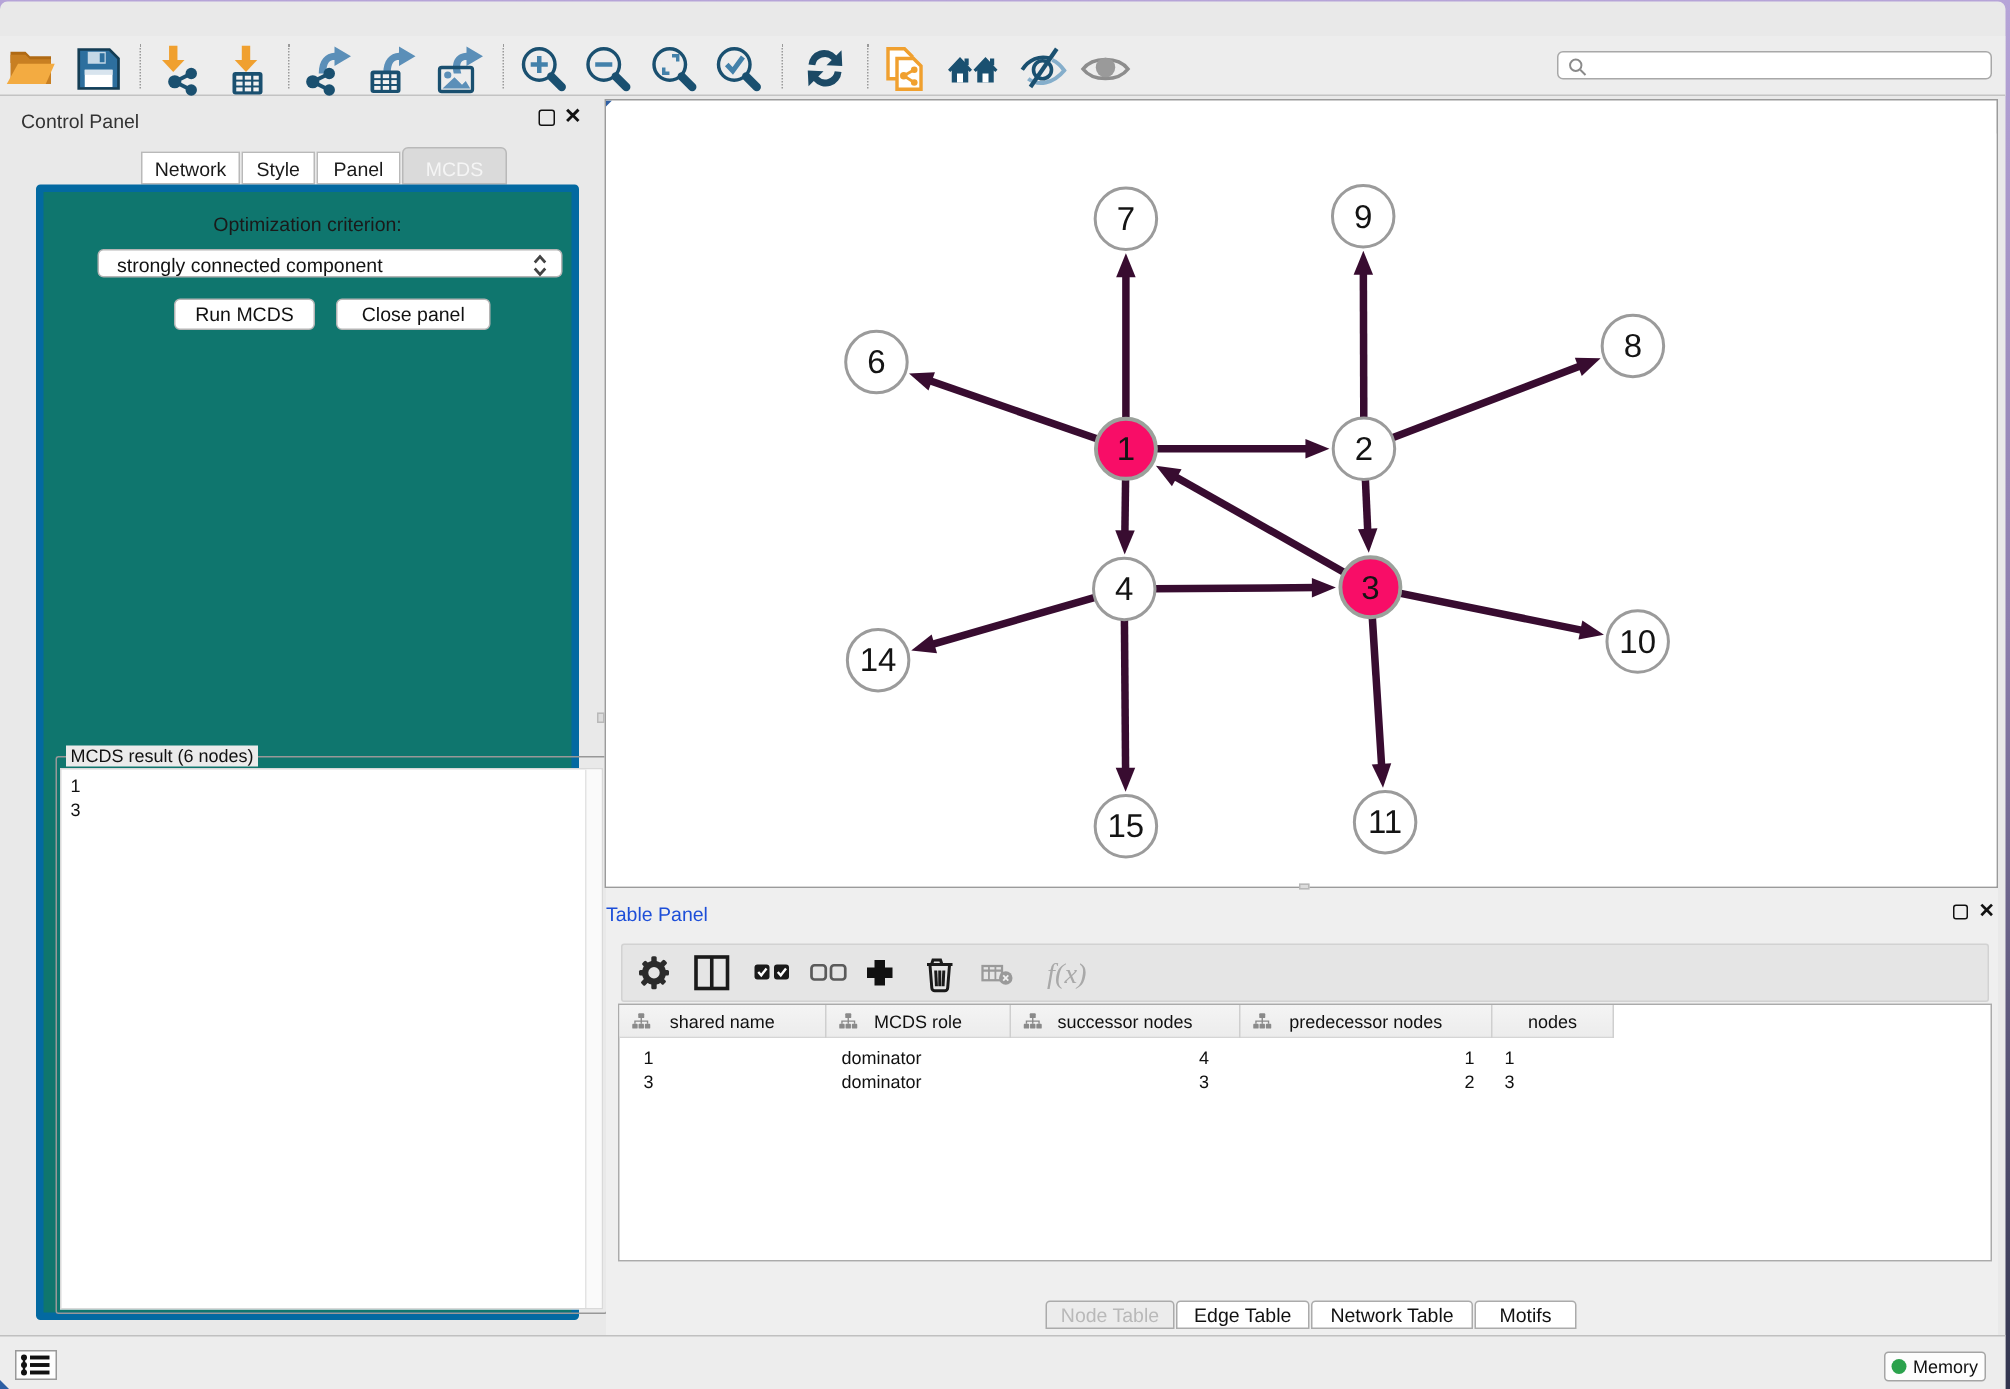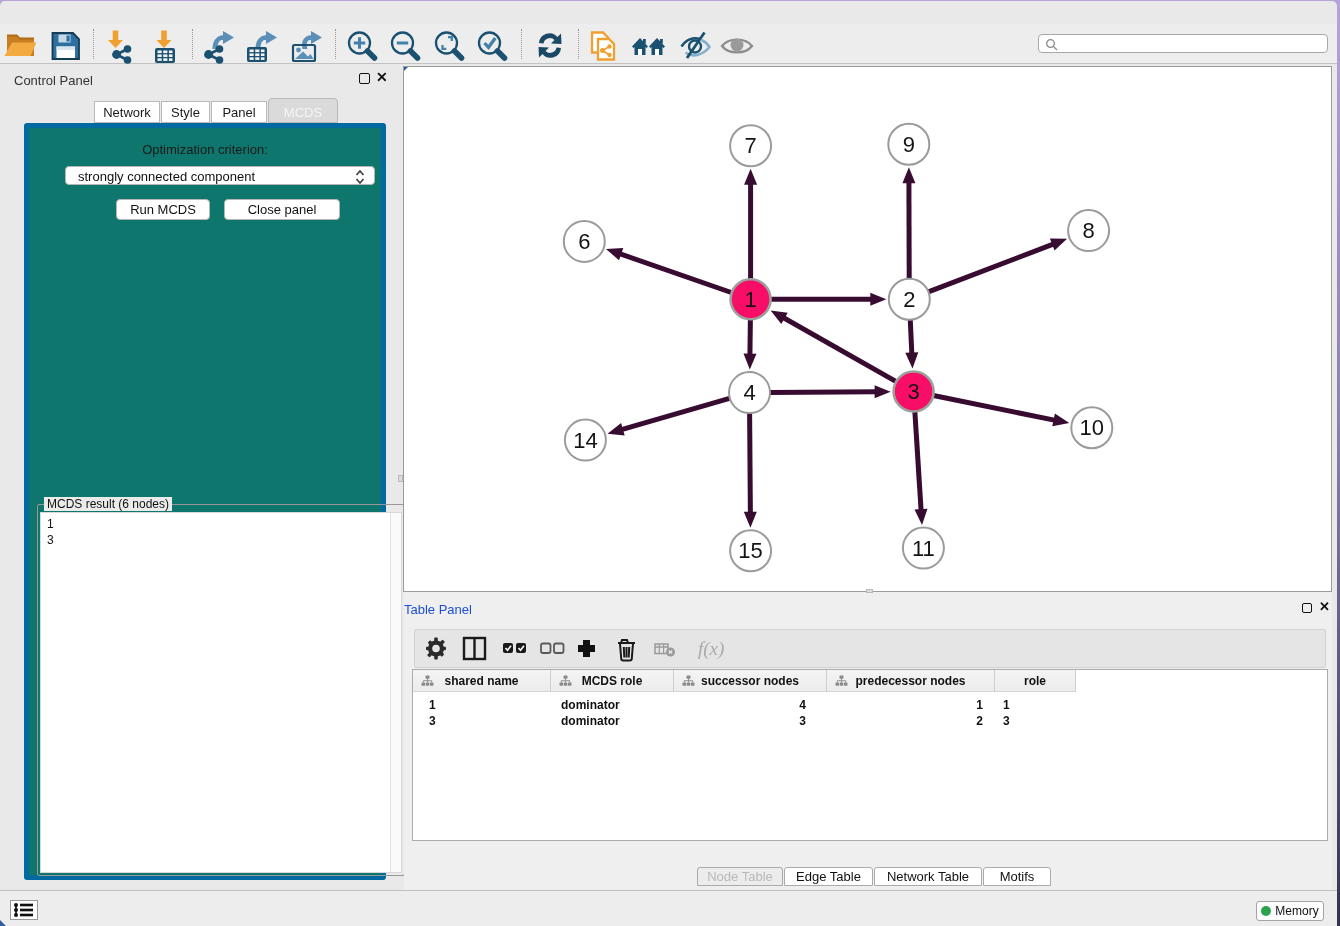--- a/index.html
+++ b/index.html
@@ -37,21 +37,21 @@
 #netwin { position:absolute; left:403px; top:65px; width:929px; height:526px; background:#fff; border:1px solid #9b9b9b; overflow:hidden; }
 #nettitle { position:absolute; left:0; top:0; right:0; height:21px; background:linear-gradient(#f2f2f2,#d9d9d9); border-bottom:1px solid #ababab; }
 #nettitletext { position:absolute; left:0; right:0; top:3px; text-align:center; font-size:13px; color:#1a1a1a; }
 #netcanvas { position:absolute; left:0; top:22px; right:0; bottom:0; background:#fff; }
 
 #tpanel { position:absolute; left:404px; top:591px; width:928px; height:299px; background:#efefef; }
 #tptitle { position:absolute; left:0; top:10px; font-size:13px; color:#1d4ed8;text-align:right; }
 #tpbox { position:absolute; left:898px; top:11px; width:10px; height:10px; border:1.5px solid #111; border-radius:2px; }
 #tpx { position:absolute; left:915px; top:7px; font-size:13px; font-weight:bold; color:#111; }
 #tptools { position:absolute; left:10px; top:37px; right:6px; height:39px; background:#e5e5e5; border:1px solid #d2d2d2; border-radius:2px; }
-#tbl { position:absolute; left:8px; top:77px; right:4px; height:172px; background:#fff; border:1px solid #ababab;font-weight:bold; }
+#tbl { position:absolute; left:8px; top:77px; right:4px; height:172px; background:#fff; border:1px solid #ababab; }
 #tblhead { position:absolute; left:0; top:0; width:663px; height:22px; background:linear-gradient(#f4f4f4,#ececec); border-bottom:1px solid #d5d5d5; }
 .th { position:absolute; top:0; height:22px; border-right:1px solid #cfcfcf; font-size:12px; color:#111; text-align:center; line-height:22px; }
 .th svg { position:absolute; left:8px; top:5px; }
 .td { position:absolute; font-size:12px; color:#111; height:16px; line-height:16px; }
 .tabrow { position:absolute; top:275px; height:19px; background:#fff; border:1px solid #ababab; font-size:13px; color:#111; text-align:center; line-height:18px; border-radius:3px 3px 0 0; }
 
 #statusbar { position:absolute; left:0; right:0; bottom:0; height:36px; background:#ededed; border-top:1px solid #c0c0c0; }
 #listbtn { position:absolute; left:10px; top:9px; width:28px; height:20px; background:#fdfdfd; border:1px solid #999; }
 #membtn { position:absolute; right:13px; top:10px; width:68px; height:20px; background:#fdfdfd; border:1px solid #a5a5a5; border-radius:3px; font-size:12px; color:#111; line-height:18px; text-align:center; }
 </style>
@@ -204,21 +204,21 @@
       <div class="cptab" style="left:195px; width:56px;">Panel</div>
       <div class="cptab" id="tabMCDS" style="left:252px; width:70px;">MCDS</div>
     </div>
     <div id="cpcontent">
       <div id="optlabel">Optimization criterion:</div>
       <div id="combo">strongly connected component<svg width="14" height="16" viewBox="0 0 14 16">
             <path d="M3.5 6 L7 2 L10.5 6" fill="none" stroke="#444" stroke-width="1.8"></path>
             <path d="M3.5 10 L7 14 L10.5 10" fill="none" stroke="#444" stroke-width="1.8"></path>
           </svg></div>
       <div class="btn" style="left:87px; width:94px;">Run MCDS</div>
-      <div class="btn" style="left:195px; width:116px;">Close panel</div>
+      <div class="btn" style="left:195px; width:103px;">Close panel</div>
       <div id="fieldset">
         <div id="fslegend">MCDS result (6 nodes)</div>
         <div id="fswhite">1<br>3<div id="fsscroll"></div></div>
       </div>
     </div>
   </div>
   <div style="position:absolute;left:398px;top:474px;width:5px;height:7px;background:#dcdcdc;border:1px solid #b9b9b9;"></div>
   <div style="position:absolute;left:866px;top:588px;width:7px;height:4px;background:#dcdcdc;border:1px solid #b9b9b9;z-index:6;"></div>
   <div id="netwin">
     <div style="position:absolute;left:0;top:0;width:0;height:0;border-top:4px solid #2e5fa3;border-right:4px solid transparent;z-index:9;"></div>
@@ -365,21 +365,21 @@
             </svg> successor nodes</div>
 <div class="th" style="left:414px; width:168px;"><svg width="13" height="12" viewBox="0 0 13 12" style="vertical-align:-1px;">
               <g fill="#8a8a8a">
                 <rect x="4.5" y="0.5" width="4" height="3.2" rx="0.6"></rect>
                 <rect x="0.5" y="7.5" width="3.6" height="3.2" rx="0.6"></rect>
                 <rect x="4.7" y="7.5" width="3.6" height="3.2" rx="0.6"></rect>
                 <rect x="8.9" y="7.5" width="3.6" height="3.2" rx="0.6"></rect>
                 <path d="M6.5 3.7 v2 M2.3 7.5 v-1.8 h8.4 v1.8 M6.5 5.7 v1.8" stroke="#8a8a8a" stroke-width="0.9" fill="none"></path>
               </g>
             </svg> predecessor nodes</div>
-<div class="th" style="left:582px; width:81px;">role</div>
+<div class="th" style="left:582px; width:81px;">nodes</div>
         </div>
       <div class="td" style="left:16px; top:27px;">1</div>
 <div class="td" style="left:148px; top:27px;">dominator</div>
 <div class="td" style="left:261px; width:132px; top:27px; text-align:right;">4</div>
 <div class="td" style="left:414px; width:156px; top:27px; text-align:right;">1</div>
 <div class="td" style="left:590px; top:27px;">1</div>
 <div class="td" style="left:16px; top:43px;">3</div>
 <div class="td" style="left:148px; top:43px;">dominator</div>
 <div class="td" style="left:261px; width:132px; top:43px; text-align:right;">3</div>
 <div class="td" style="left:414px; width:156px; top:43px; text-align:right;">2</div>

